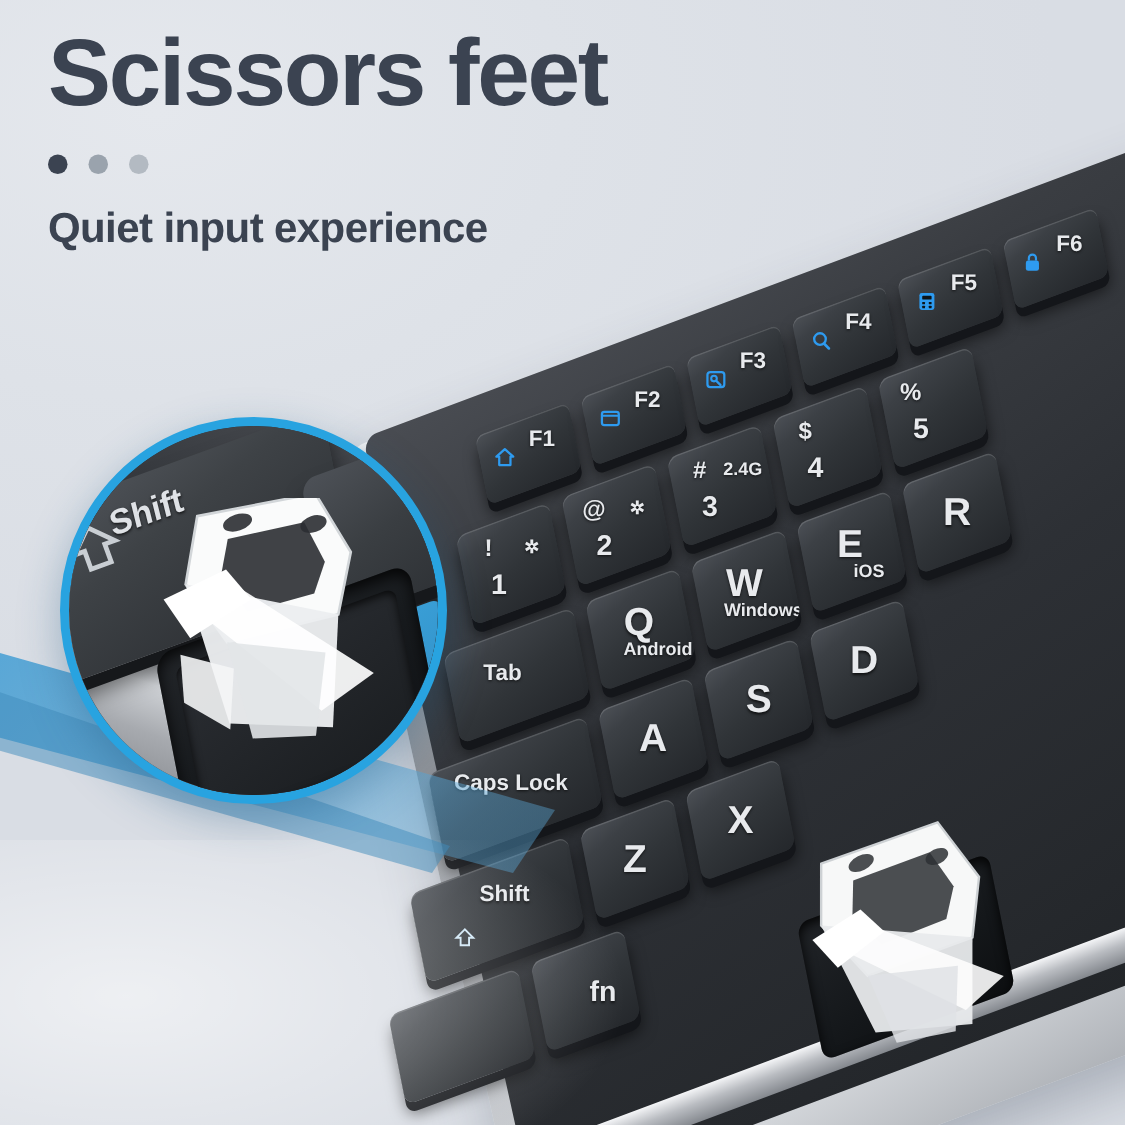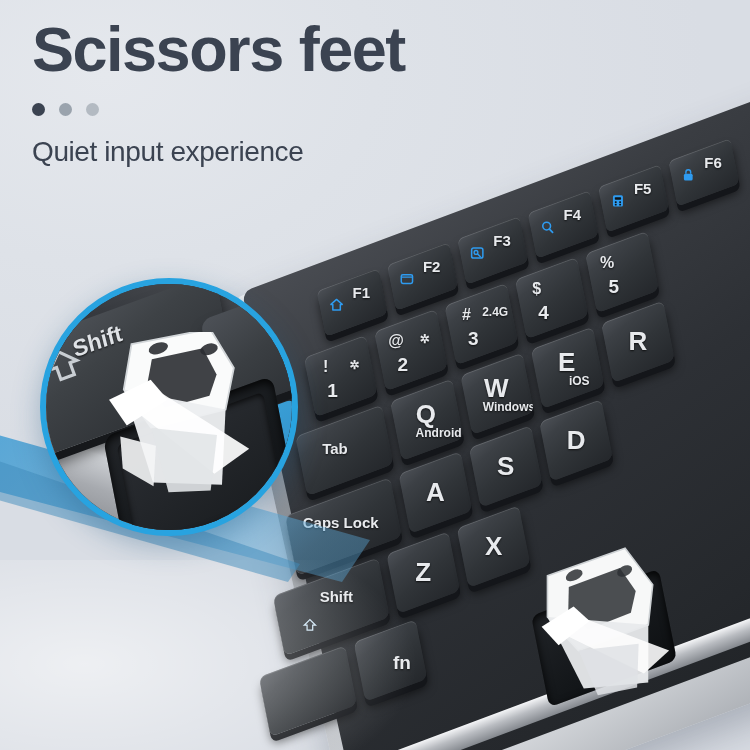--- a/index.html
+++ b/index.html
@@ -38,21 +38,21 @@
 
   #dots { margin-top:23px; display:flex; gap:14px; align-items:center; }
   .dot { width:13px; height:13px; border-radius:50%; }
   .dot.d1 { background:#3b4351; }
   .dot.d2 { background:#9aa3ad; }
   .dot.d3 { background:#b3bac2; }
 
   #subtitle {
     margin-top:20px;
     font-size:28px;
-    font-weight:normal;
+    font-weight:bold;
     color:#3b4351;
     letter-spacing:-0.4px;
     white-space:nowrap;
   }
 
   
   #kb-wrap {
     position:absolute;
     left:0; top:0; width:750px; height:750px;
     z-index:10;

